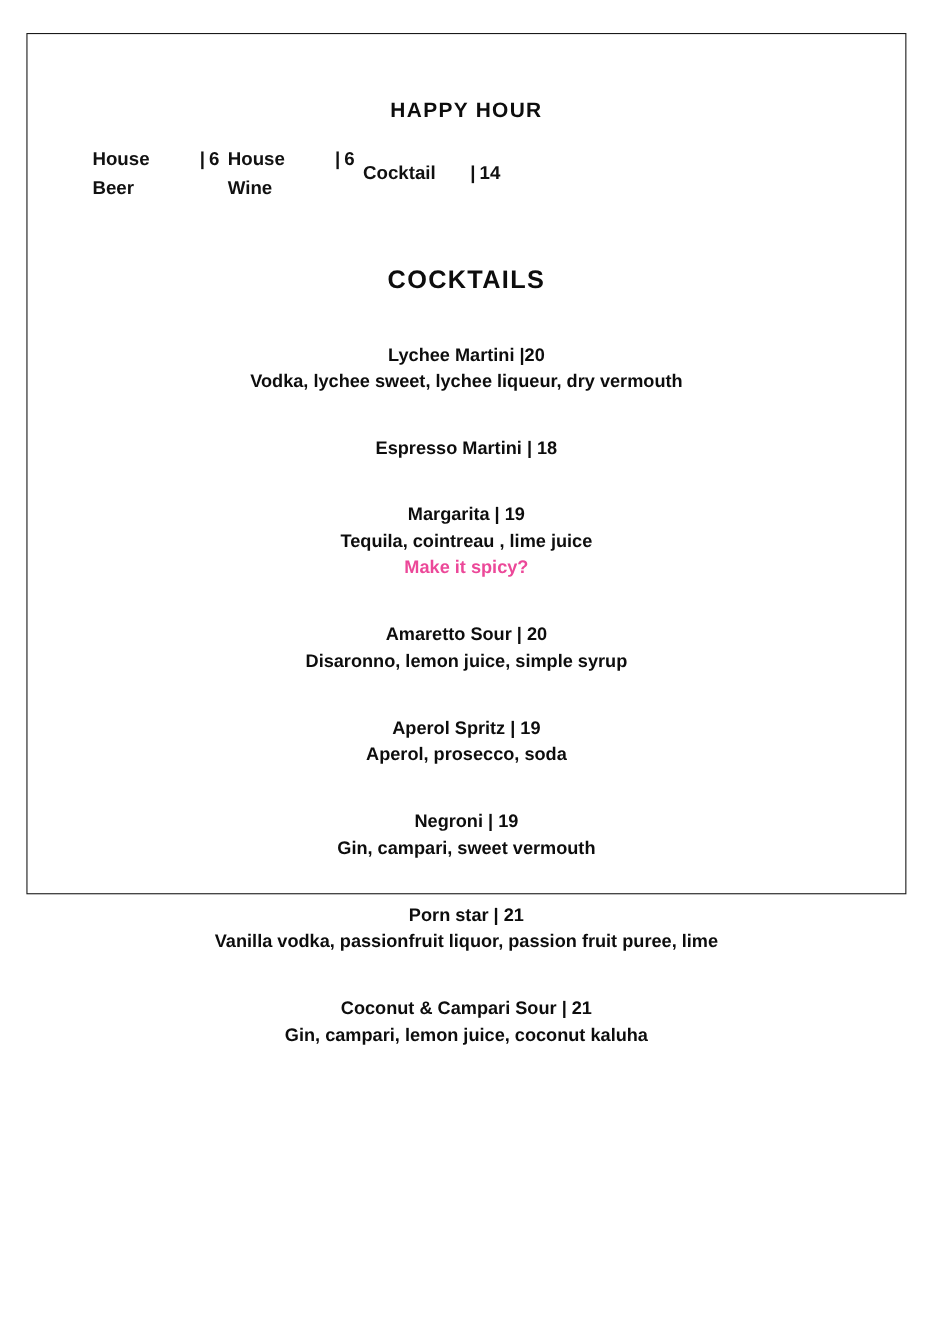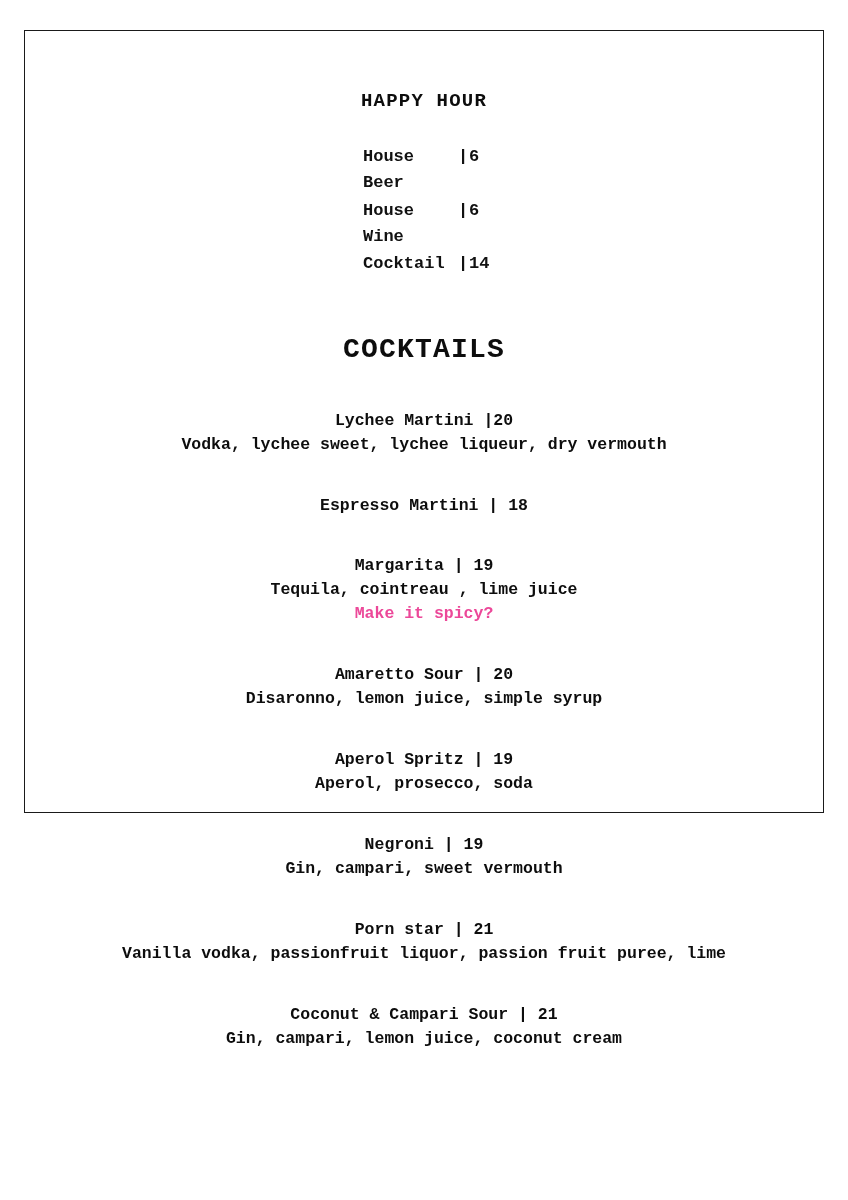--- a/index.html
+++ b/index.html
@@ -13,21 +13,20 @@
     font-family: "Liberation Sans", sans-serif;
     color: #111111;
     overflow: hidden;
   }
   .page {
     position: relative;
     width: 848px;
     height: 843px;
     background: #ffffff;
     box-sizing: border-box;
-    font-family: Liberation Mono, monospace;
   }
   .page-border {
     position: absolute;
     left: 24px;
     top: 30px;
     right: 24px;
     bottom: 30px;
     border: 1px solid #1a1a1a;
     box-sizing: border-box;
     pointer-events: none;
@@ -46,28 +45,28 @@
   .section-title {
     font-weight: bold;
     letter-spacing: 1.2px;
     color: #0d0d0d;
   }
   .happy-hour-title {
     font-size: 19px;
     margin: 12px 0 0 0;
   }
   .cocktails-title {
-    font-size: 28px;
+    font-size: 23px;
     margin: 0;
   }
 
   .hh-list {
-    margin: 32px 0 0 0;
+    margin: 20px 0 0 0;
     display: flex;
-    flex-direction: column;
+    flex-direction: row;
     align-items: center;
     gap: 1px;
   }
   .hh-row {
     display: flex;
     justify-content: flex-start;
     font-weight: bold;
     font-size: 17px;
     line-height: 1.55;
     width: 122px;
@@ -183,18 +182,18 @@
         <div class="drink-desc">Gin, campari, sweet vermouth</div>
       </div>
 
       <div class="drink">
         <div class="drink-name">Porn star | 21</div>
         <div class="drink-desc">Vanilla vodka, passionfruit liquor, passion fruit puree, lime</div>
       </div>
 
       <div class="drink">
         <div class="drink-name">Coconut &amp; Campari Sour | 21</div>
-        <div class="drink-desc">Gin, campari, lemon juice, coconut cream</div>
+        <div class="drink-desc">Gin, campari, lemon juice, coconut kaluha</div>
       </div>
 
     </div>
   </div>
 </div>
 
 </body></html>

